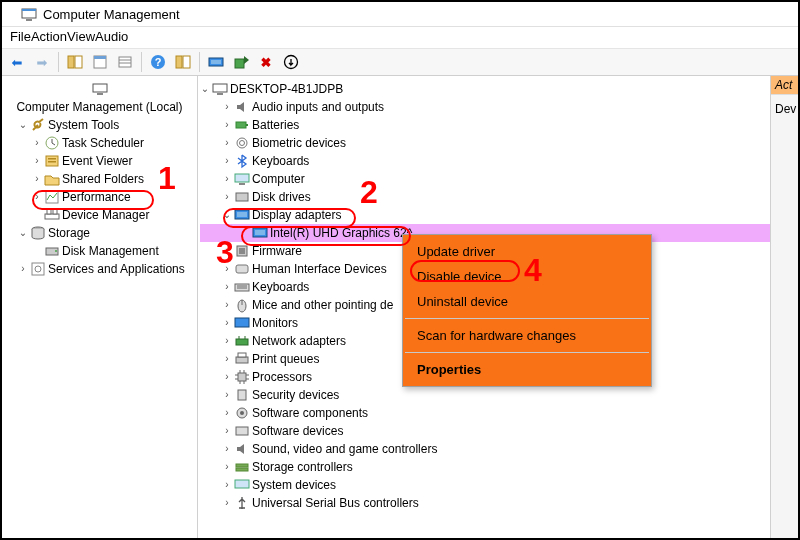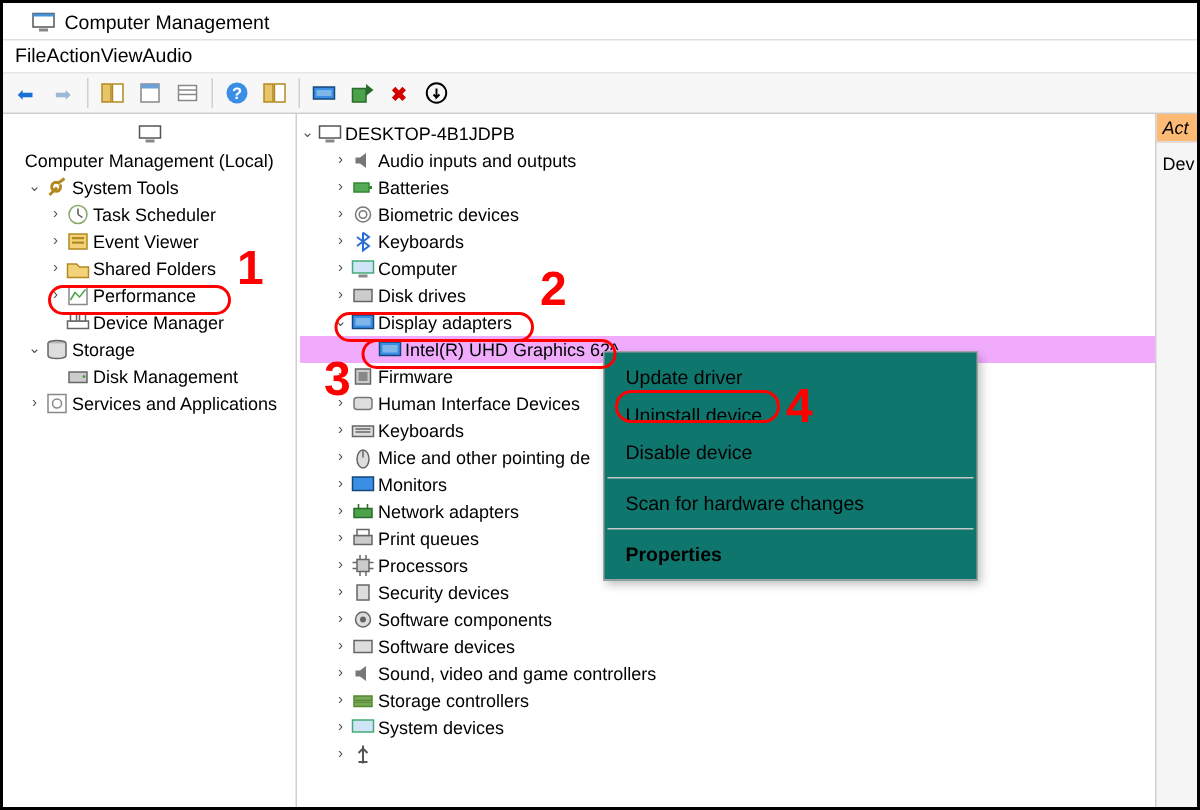--- a/index.html
+++ b/index.html
@@ -106,21 +106,21 @@
   .clvl1 > .row { padding-left: 0px; }
   .clvl2 > .row { padding-left: 22px; }
   .clvl3 > .row { padding-left: 40px; }
 
   
   .ctxmenu {
     position: absolute;
     left: 400px;
     top: 232px;
     width: 250px;
-    background: #0f766e;
+    background: #f97316;
     border: 1px solid #a0a0a0;
     box-shadow: 2px 3px 6px rgba(0,0,0,0.25);
     padding: 4px 0;
     z-index: 100;
     font-size: 13px;
   }
   .ctxmenu .mitem {
     padding: 5px 14px;
     cursor: default;
   }
@@ -623,35 +623,36 @@
           </div>
         </li>
       <li class="clvl2">
           <div class="row">
             <span class="arrow">›</span>
             <span class="ic">
               <svg width="16" height="16">
                 <path d="M8 2 v12 M8 4 l-3 3 m3 -3 l3 3 M5 13 h6" stroke="#555" fill="none" stroke-width="1.3"></path>
               </svg>
             </span>
+            <span class="label">Universal Serial Bus controllers</span>
           </div>
         </li>
     </ul>
   </div>
 
   <div class="pane-right">
     <div class="hdr">Act</div>
     <div class="act">Dev</div>
   </div>
 </div>
 
 <div class="ctxmenu">
   <div class="mitem">Update driver</div>
+  <div class="mitem">Disable device</div>
   <div class="mitem">Uninstall device</div>
-  <div class="mitem">Disable device</div>
   <div class="msep"></div>
   <div class="mitem">Scan for hardware changes</div>
   <div class="msep"></div>
   <div class="mitem bold">Properties</div>
 </div>
 
 <div class="ring" style="left:30px; top:188px; width:122px; height:20px;"></div>
 <div class="marker" style="left:156px; top:158px;">1</div>
 
 <div class="ring" style="left:221px; top:206px; width:133px; height:20px;"></div>

